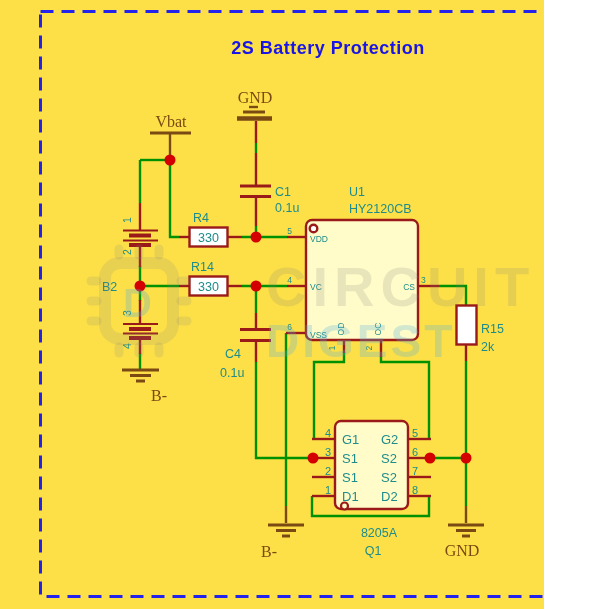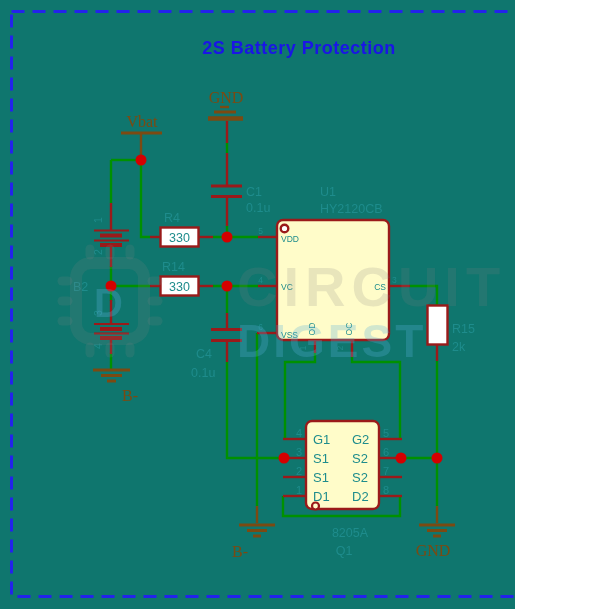--- a/index.html
+++ b/index.html
@@ -1,17 +1,17 @@
 <!DOCTYPE html>
 <html><head>
 <meta charset="utf-8">
 <style>
   html,body{margin:0;padding:0;background:#ffffff;}
-  #stage{position:relative;width:515px;height:609px;background:#0f766e;overflow:hidden;
-         font-family:"Liberation Sans",sans-serif;}
+  #stage{position:relative;width:515px;height:609px;background:#fde047;overflow:hidden;
+         font-family:"Liberation Sans",sans-serif;padding-left:29px;}
   svg text{user-select:none;}
   .lbl{font-family:"Liberation Sans",sans-serif;fill:#1E8C8C;}
   .net{font-family:"Liberation Serif",serif;fill:#7B4A12;}
   .ttl{font-family:"Liberation Sans",sans-serif;font-weight:bold;fill:#1A15E6;}
   .wm {font-family:"Liberation Sans",sans-serif;font-weight:bold;}
 </style>
 </head>
 <body>
 
 <div id="stage">

